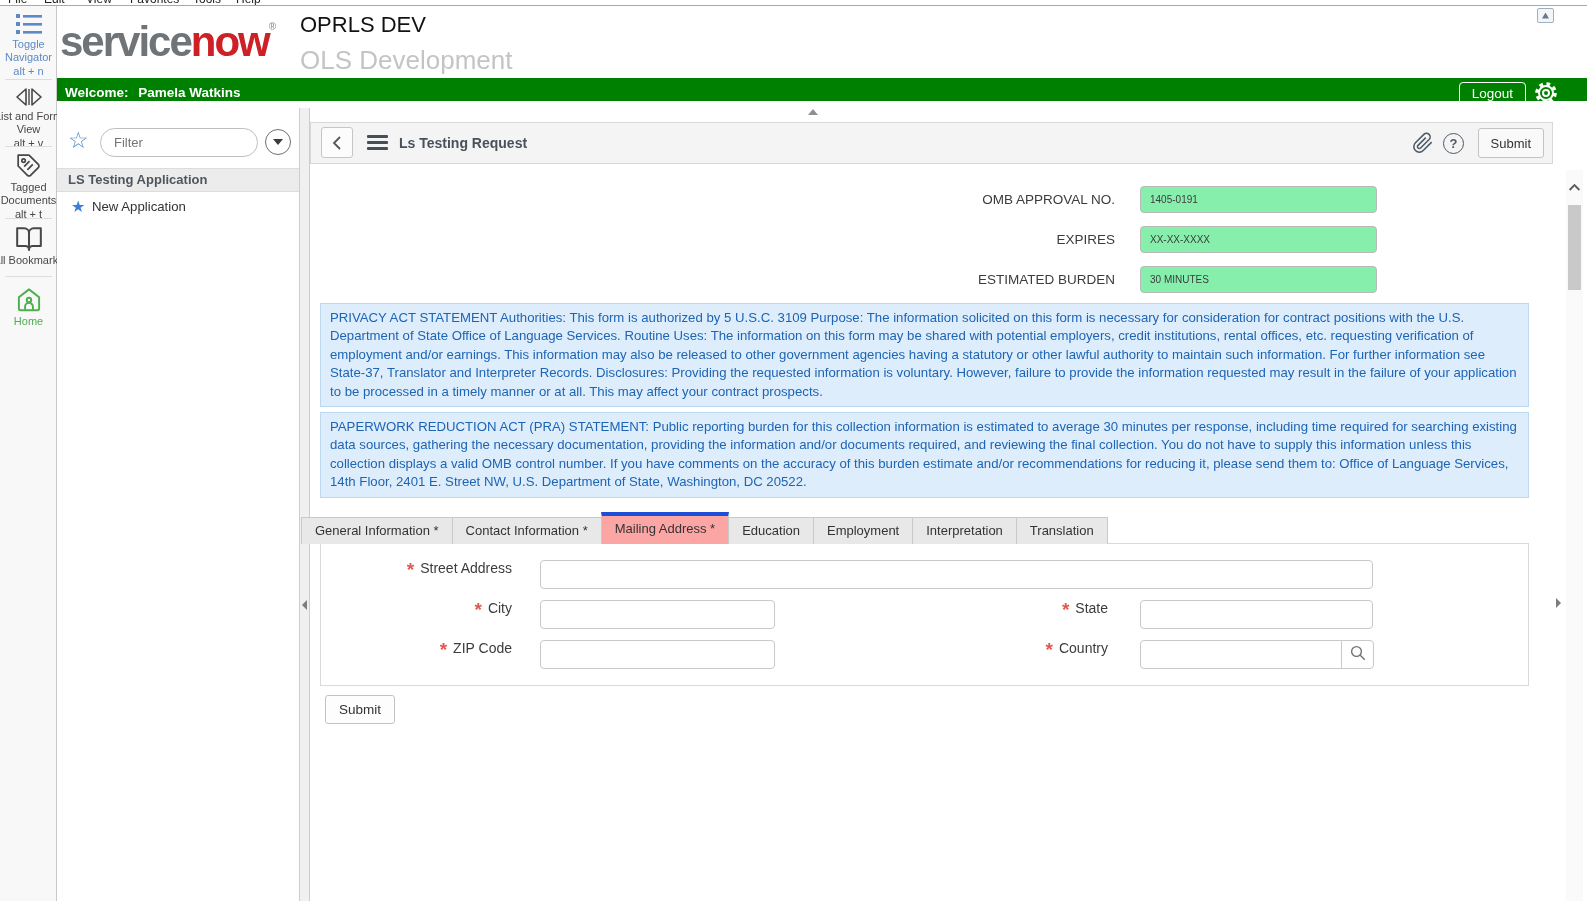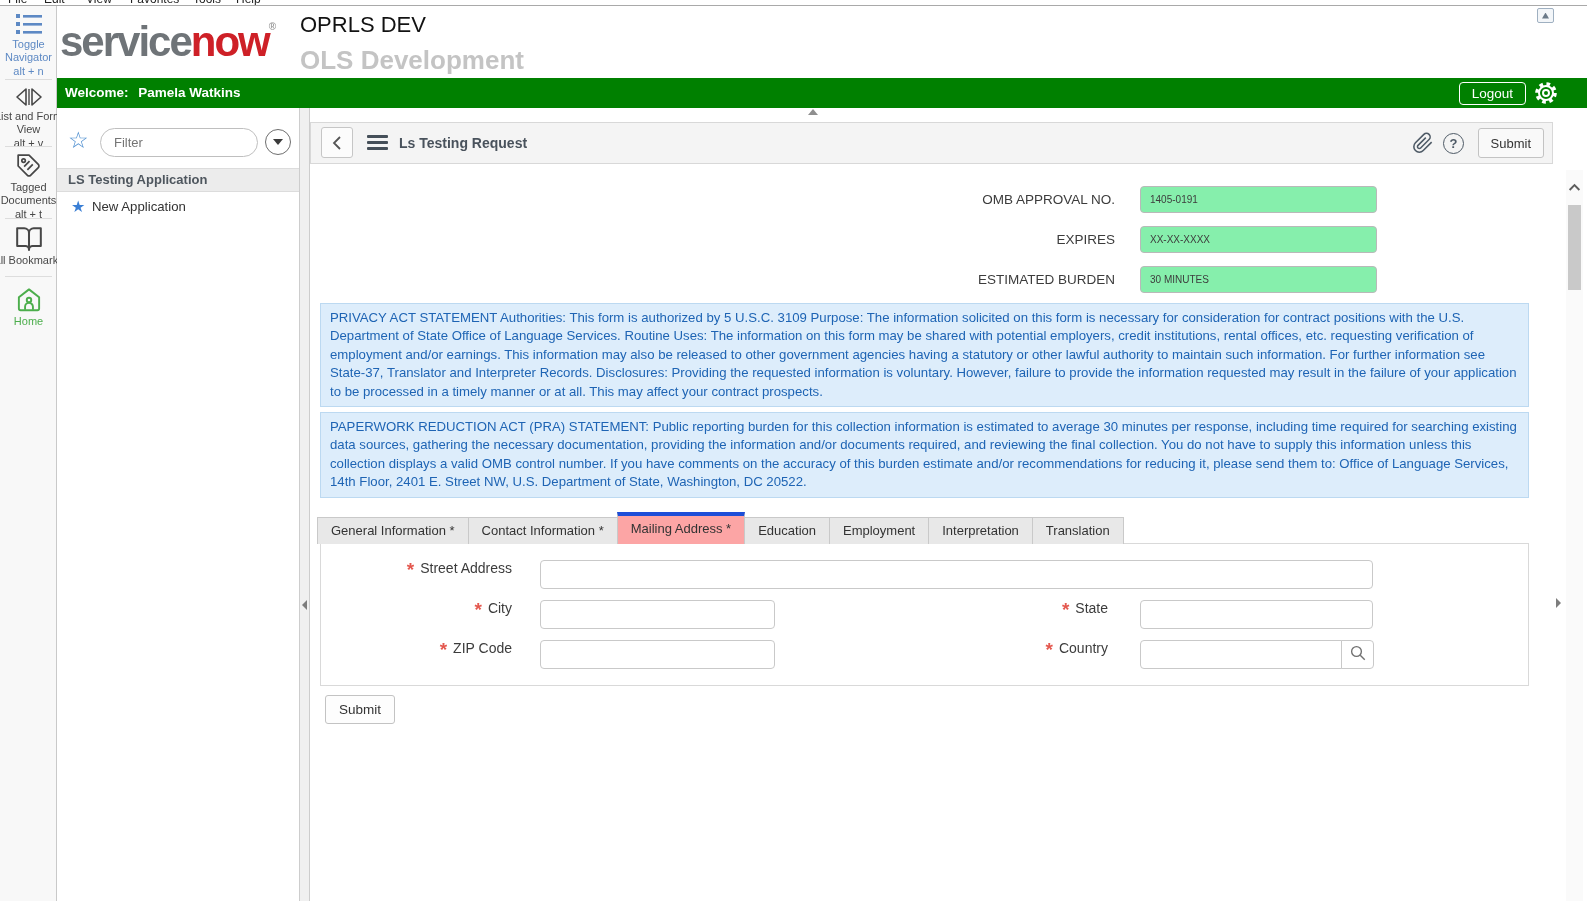--- a/index.html
+++ b/index.html
@@ -27,23 +27,23 @@
   .sb-blue .sb-label, .sb-blue .sb-short { color:#5d89c4; }
   .sb-green .sb-label { color:#4cae4c; }
   .sb-sep { position:absolute; left:5px; width:47px; height:1px; background:#ddd; }
 
   
   #logo { position:absolute; left:60px; top:18px; font-weight:bold; font-size:42px;
           letter-spacing:-2px; white-space:nowrap; }
   #logo .svc { color:#6f7478;margin-top:22px; } #logo .now { color:#ce2027; }
   #logo .mark { font-size:10px; color:#9a9a9a; vertical-align:26px; letter-spacing:0; }
   #env-title { position:absolute; left:300px; top:12px; font-size:22px; color:#121212; }
-  #env-subtitle { position:absolute; left:300px; top:45px; font-size:26px; color:#c4c4c4;font-weight:bold; }
-
-  #green-bar { position:absolute; left:57px; top:78px; width:1530px; height:30px;
+  #env-subtitle { position:absolute; left:300px; top:45px; font-size:26px; color:#c4c4c4; }
+
+  #green-bar { position:absolute; left:57px; top:78px; width:1530px; height:23px;
                background:#008000; color:#fff; }
   #welcome { position:absolute; left:8px; top:0; line-height:30px; font-size:13.5px; font-weight:bold; }
   #welcome .user { margin-left:6px; }
   #logout-btn { position:absolute; right:61px; top:4px; height:23px; padding:0 12px;
                 border:1.5px solid #fff; border-radius:4px; background:transparent;
                 color:#fff; font-size:13.5px; font-family:inherit; cursor:pointer; }
   #gear-btn { position:absolute; right:29px; top:3px; width:24px; height:24px;
               background:transparent; border:none; cursor:pointer; }
 
   
@@ -109,21 +109,21 @@
   .omb-value { position:absolute; left:1140px; width:237px; height:27px;
                background:#86efac; border:1px solid #b9b9b9; border-radius:4px;
                padding:0 9px; font-size:10px; font-family:inherit; color:#3d3d3d; }
 
   
   .stmt { position:absolute; left:320px; width:1209px; background:#ddedfb;
           border:1px solid #bcd9f1; color:#1e64b4; font-size:13.2px;
           line-height:18.4px; padding:5px 9px; }
 
   
-  #tabs { position:absolute; left:317px; top:512px; height:32px; display:flex;
+  #tabs { position:absolute; left:301px; top:512px; height:32px; display:flex;
           align-items:flex-end; z-index:2; }
   .tab { height:27px; line-height:25px; padding:0 13px; font-size:13px; color:#333;
          background:#e8e8e8; border:1px solid #c9c9c9; border-bottom:none;
          margin-right:-1px; cursor:pointer; white-space:nowrap; }
   .tab.active { height:32px; line-height:26px; background:#fca5a5;
                 border-top:4px solid #1d4ed8; }
 
   #tab-panel { position:absolute; left:320px; top:543px; width:1209px; height:143px;
                background:#fff; border:1px solid #d9d9d9; }
 

